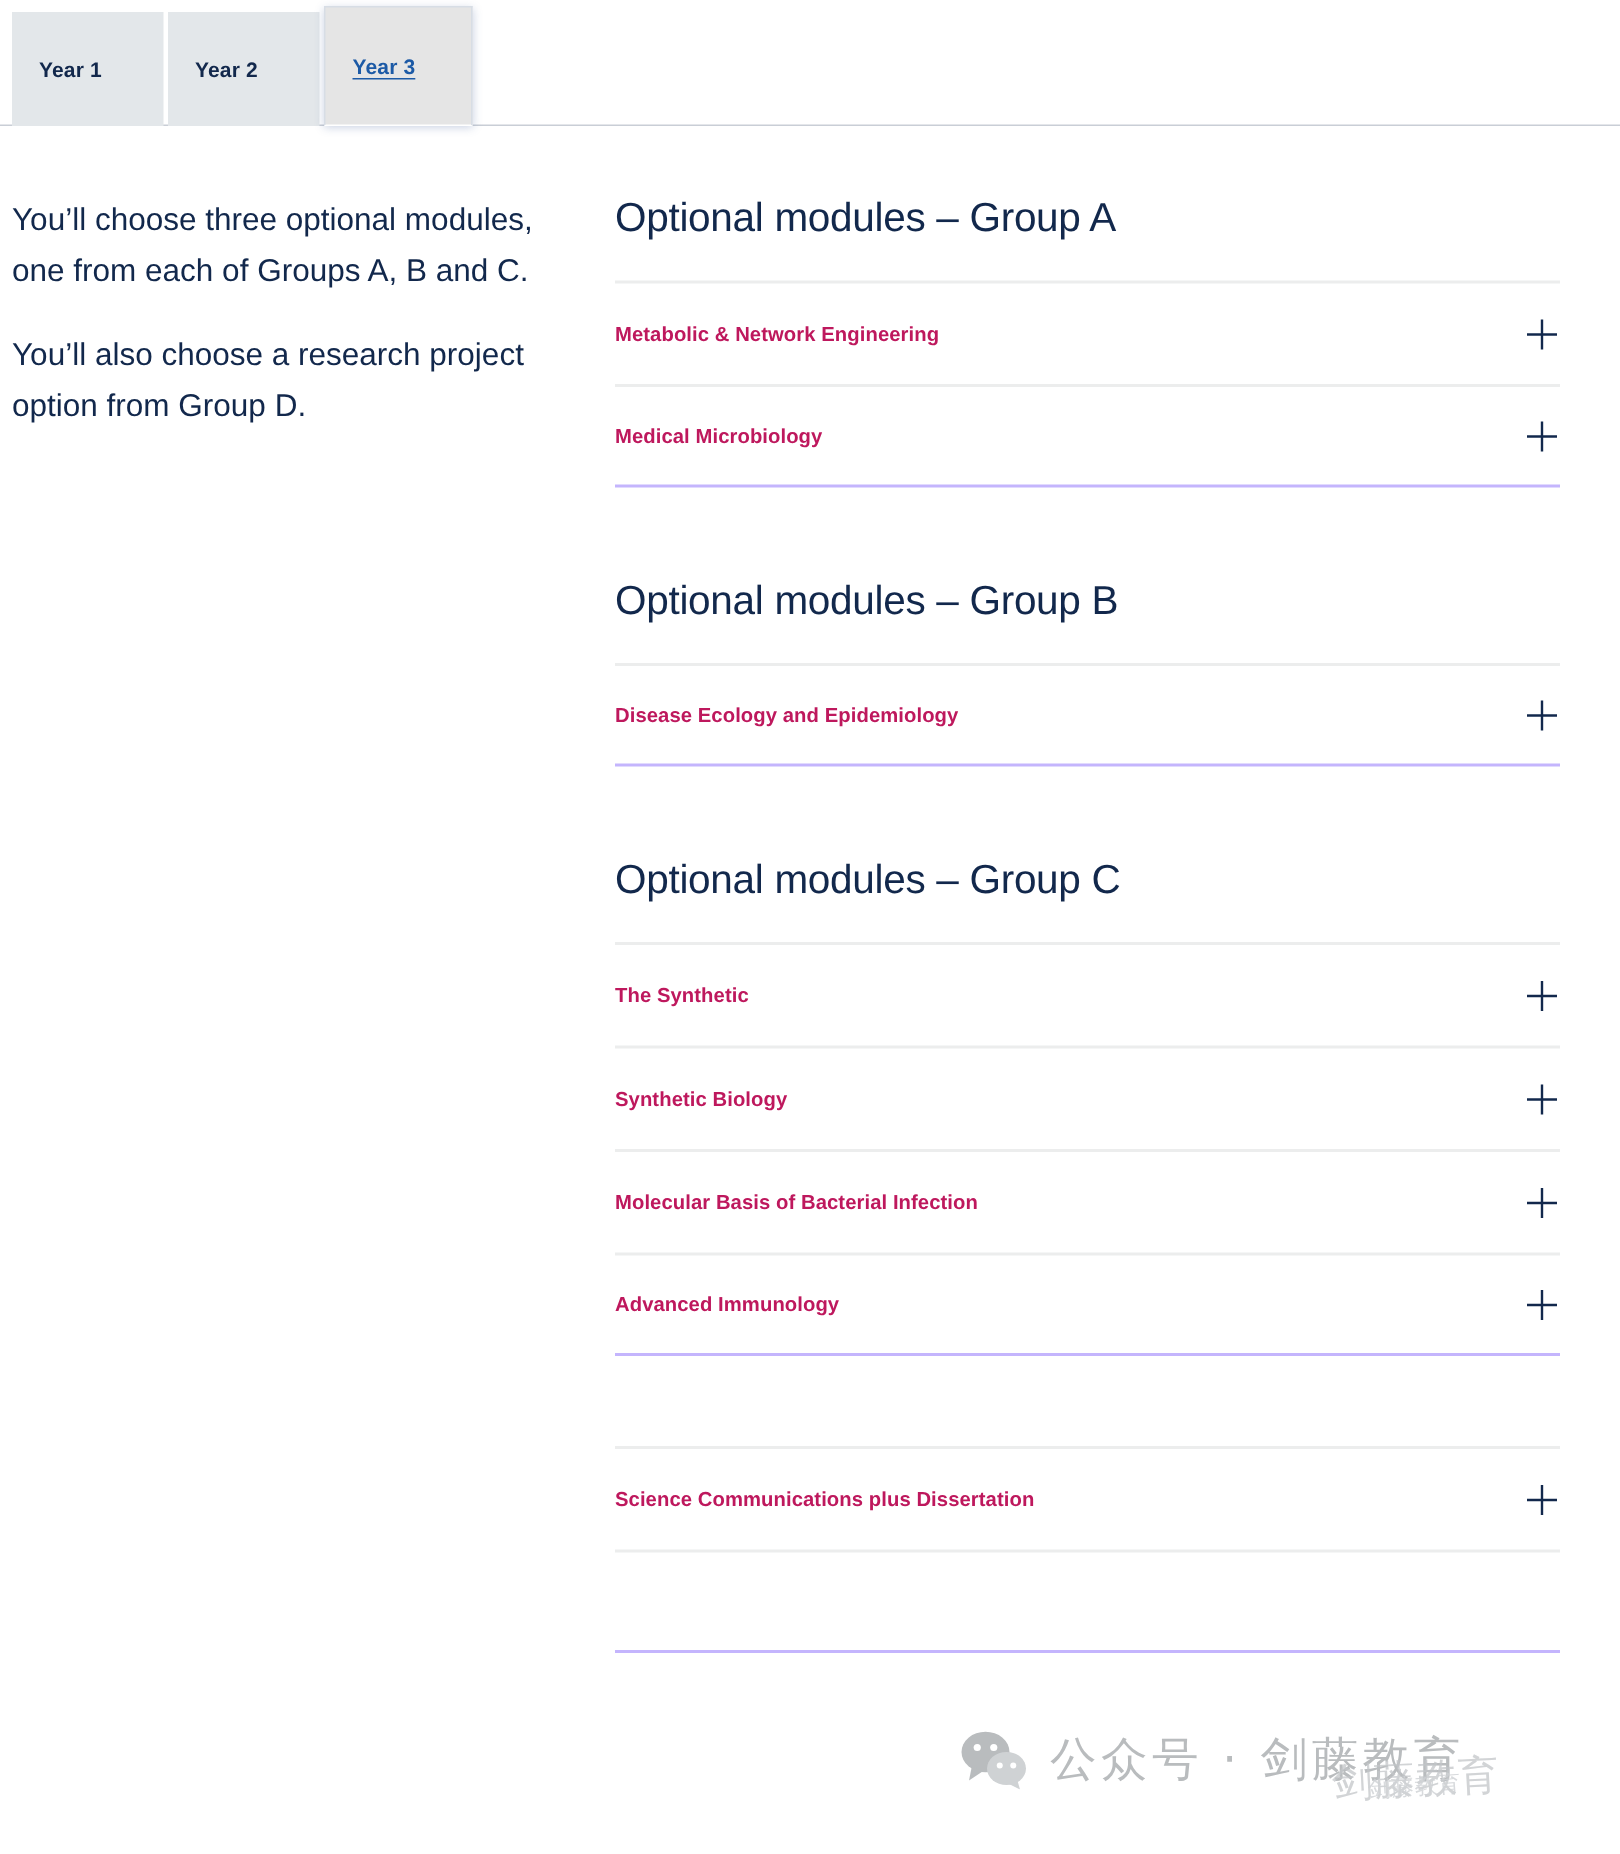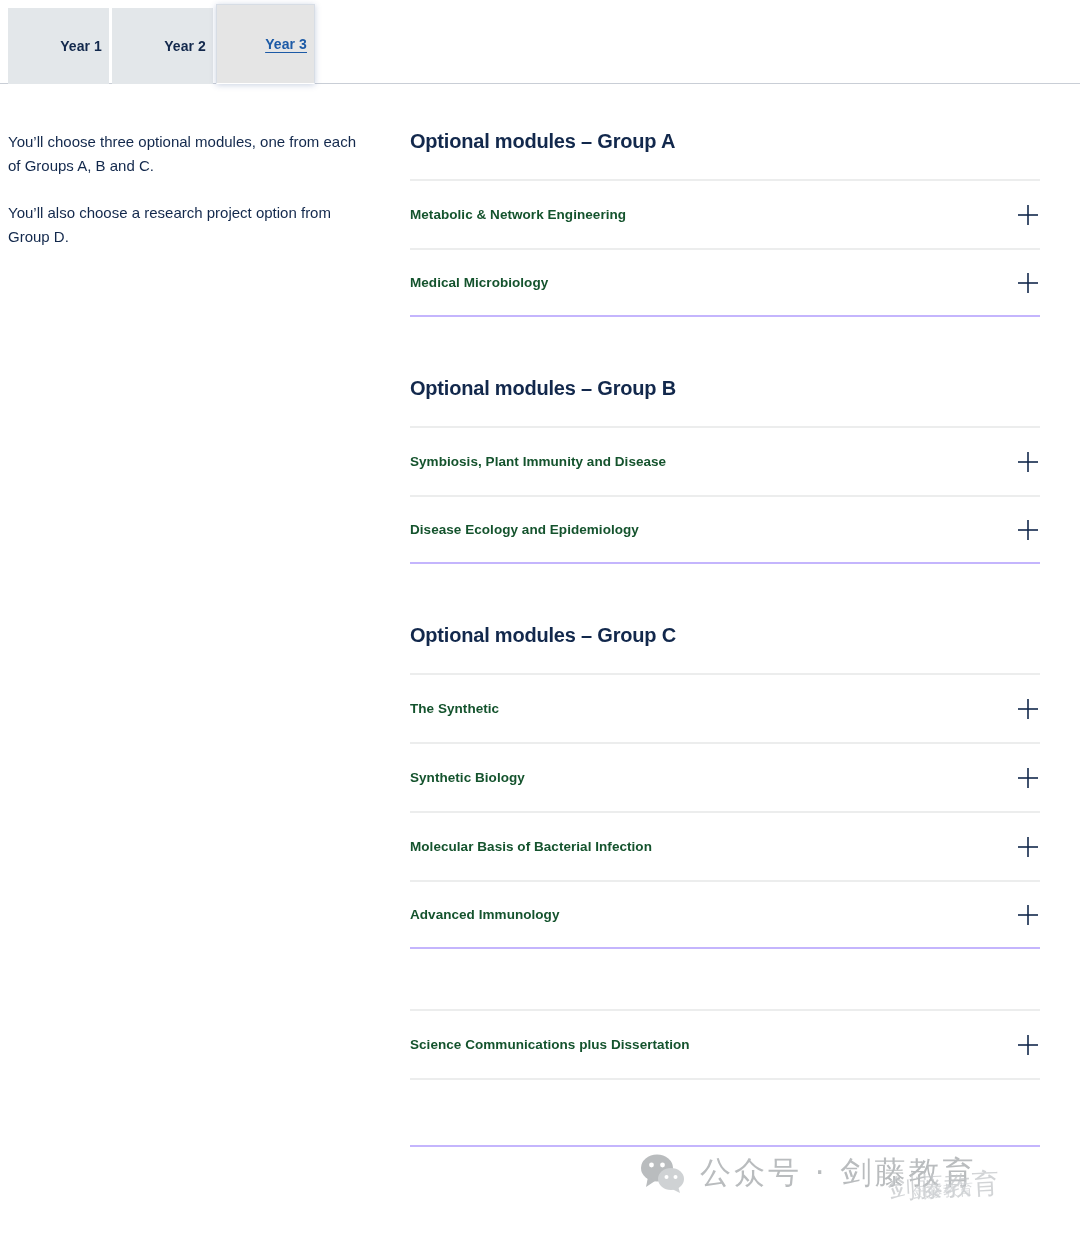--- a/index.html
+++ b/index.html
@@ -28,22 +28,22 @@
     position: absolute;
     left: 0; right: 0; bottom: 0;
     height: 1px;
     background: #c9ced6;
   }
   .tab {
     height: 76px;
     min-width: 101px;
     display: flex;
     align-items: center;
-    justify-content: flex-end;
-    padding: 0 7px;
+    justify-content: flex-start;
+    padding: 0 18px;
     font-size: 14px;
     font-weight: bold;
     letter-spacing: .1px;
     background: #e3e7ea;
     color: #12284c;
     margin-right: 3px;
     position: relative;
     z-index: 1;
     cursor: pointer;
   }
@@ -68,52 +68,52 @@
     padding-top: 46px;
   }
   .intro {
     width: 410px;
     padding-left: 8px;
     padding-right: 40px;
     flex: none;
   }
   .intro p {
     margin: 0 0 22px 0;
-    font-size: 15px;
+    font-size: 21px;
     line-height: 1.62;
     color: #12284c;
   }
 
   .modules {
     flex: 1;
     padding-right: 40px;
   }
   .group { margin-bottom: 18px; }
   .group-title {
     margin: 0 0 26px 0;
-    font-size: 20px;
-    font-weight: bold;
+    font-size: 27px;
+    font-weight: normal;
     letter-spacing: -.2px;
     color: #12284c;
   }
 
   .acc-item {
     border-top: 2px solid #eceded;
     display: flex;
     align-items: center;
     justify-content: space-between;
     height: 69px;
     cursor: pointer;
   }
   .acc-item:last-child { border-bottom: 2px solid #c4b5fd; }
   .acc-label {
     font-size: 13.5px;
     font-weight: bold;
     letter-spacing: .05px;
-    color: #14532d;
+    color: #be185d;
   }
   .plus-icon {
     width: 22px; height: 22px;
     flex: none;
     margin-right: 1px;
   }
   .plus-icon svg { display: block; }
 
   .group-gap { height: 42px; }
 
@@ -204,29 +204,20 @@
             <svg viewBox="0 0 22 22" width="22" height="22" aria-hidden="true">
               <line x1="1" y1="11" x2="21" y2="11" stroke="#12284c" stroke-width="1.6"></line>
               <line x1="11" y1="1" x2="11" y2="21" stroke="#12284c" stroke-width="1.6"></line>
             </svg>
           </span>
         </div>
       </div>
       <div class="group-gap"></div>
       <div class="group">
         <h2 class="group-title">Optional modules – Group B</h2>
-        <div class="acc-item">
-          <span class="acc-label">Symbiosis, Plant Immunity and Disease</span>
-          <span class="plus-icon">
-            <svg viewBox="0 0 22 22" width="22" height="22" aria-hidden="true">
-              <line x1="1" y1="11" x2="21" y2="11" stroke="#12284c" stroke-width="1.6"></line>
-              <line x1="11" y1="1" x2="11" y2="21" stroke="#12284c" stroke-width="1.6"></line>
-            </svg>
-          </span>
-        </div>
         <div class="acc-item">
           <span class="acc-label">Disease Ecology and Epidemiology</span>
           <span class="plus-icon">
             <svg viewBox="0 0 22 22" width="22" height="22" aria-hidden="true">
               <line x1="1" y1="11" x2="21" y2="11" stroke="#12284c" stroke-width="1.6"></line>
               <line x1="11" y1="1" x2="11" y2="21" stroke="#12284c" stroke-width="1.6"></line>
             </svg>
           </span>
         </div>
       </div>

